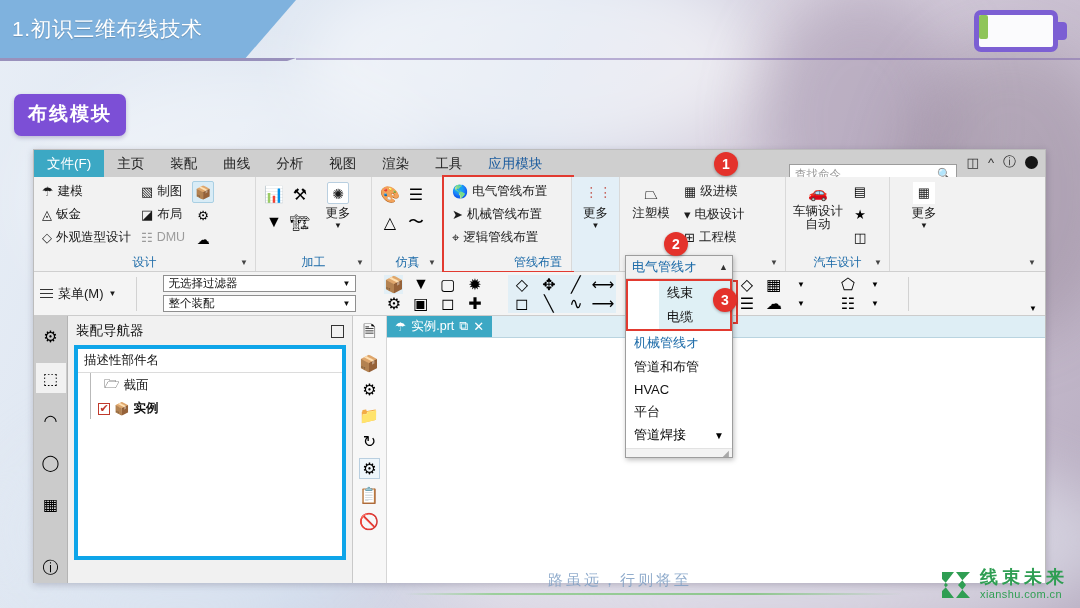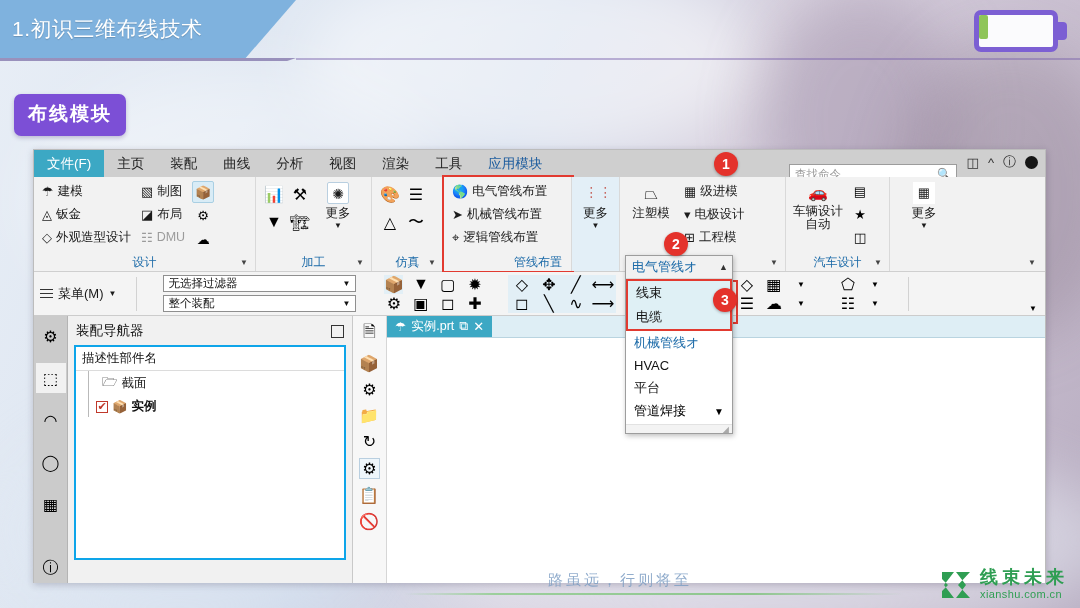--- a/index.html
+++ b/index.html
@@ -155,21 +155,21 @@
   .rail {
     width: 34px; background: #cbcbcb; display: flex; flex-direction: column;
     align-items: center; padding-top: 5px; gap: 12px; border-right: 1px solid #b4b4b4;
   }
   .rail .cell { width: 30px; height: 30px; display: flex; align-items: center; justify-content: center; }
   .rail .cell.sel { background: #f1f1f1; }
   .navpanel { width: 285px; background: #f1f1f1; border-right: 1px solid #c9c9c9; padding: 5px 6px; }
   .nav-head { display: flex; align-items: center; justify-content: space-between;
               font-size: 13.5px; color: #111; padding: 1px 2px 5px; }
   .nav-sq { width: 13px; height: 13px; border: 1.5px solid #333; }
-  .nav-list { background: #fff; border: 2px solid #0ea5e9; height: 215px; }
+  .nav-list { background: #fff; border: 4px solid #0ea5e9; height: 215px; }
   .nav-colhead { font-size: 12.5px; padding: 3px 6px; border-bottom: 1px solid #dcdcdc; color:#111; }
   .nav-row { display: flex; align-items: center; gap: 4px; font-size: 12.5px;
              padding: 2px 6px; color: #111; position: relative; }
   .nav-row.indent { padding-left: 26px; }
   .nav-row.indent2 { padding-left: 20px; }
   .chk { width: 12px; height: 12px; border: 1px solid #c0392b; display: inline-flex;
          align-items: center; justify-content: center; font-size: 11px; color: #c0392b;
          line-height: 1; background: #fff; }
   .treeline { position: absolute; left: 12px; top: 0; bottom: 0; width: 1px; background: #b9b9b9; }
   .docrail {
@@ -189,21 +189,21 @@
     position: absolute; left: 625px; top: 255px; width: 108px;
     background: #ffffff; border: 1px solid #9d9d9d; z-index: 40;
     box-shadow: 1px 2px 5px rgba(0,0,0,.25);
   }
   .dd-head {
     display: flex; align-items: center; justify-content: space-between;
     font-size: 13px; color: #1b6aa8; padding: 2px 4px 2px 6px;
     background: #f1f1f1; border-bottom: 1px solid #d8d8d8;
   }
   .dd-head .up { font-size: 9px; color: #333; }
-  .dd-sel-wrap { border: 2px solid #e23a30; }
+  .dd-sel-wrap { border: 2px solid #e23a30; padding-left: 31px; }
   .dd-item { font-size: 13px; color: #111; padding: 3px 8px; background: #fff; }
   .dd-item.tinted { background: #dff0f5; }
   .dd-item.section { color: #1b6aa8; }
   .dd-foot { display: flex; align-items: center; justify-content: space-between;
              padding: 2px 8px 4px; font-size: 13px; }
   .dd-grip { height: 9px; background: #f3f3f3; border-top: 1px solid #e2e2e2;
              text-align: right; font-size: 8px; color: #a9a9a9; padding-right: 3px; line-height: 9px; }
 
   
   .badge {
@@ -581,20 +581,21 @@
 <div class="dropdown">
   <div class="dd-head">
     <span>电气管线オ</span>
     <span class="up">▲</span>
   </div>
   <div class="dd-sel-wrap">
     <div class="dd-item tinted">线束</div>
     <div class="dd-item tinted">电缆</div>
   </div>
   <div class="dd-item section">机械管线オ</div>
+  <div class="dd-item">管道和布管</div>
   <div class="dd-item">HVAC</div>
   <div class="dd-item">平台</div>
   <div class="dd-foot">
     <span>管道焊接</span>
     <span style="font-size:10px">▼</span>
   </div>
   <div class="dd-grip">◢</div>
 </div>
 
 <div class="badge" style="left:714px;top:152px">1</div>

